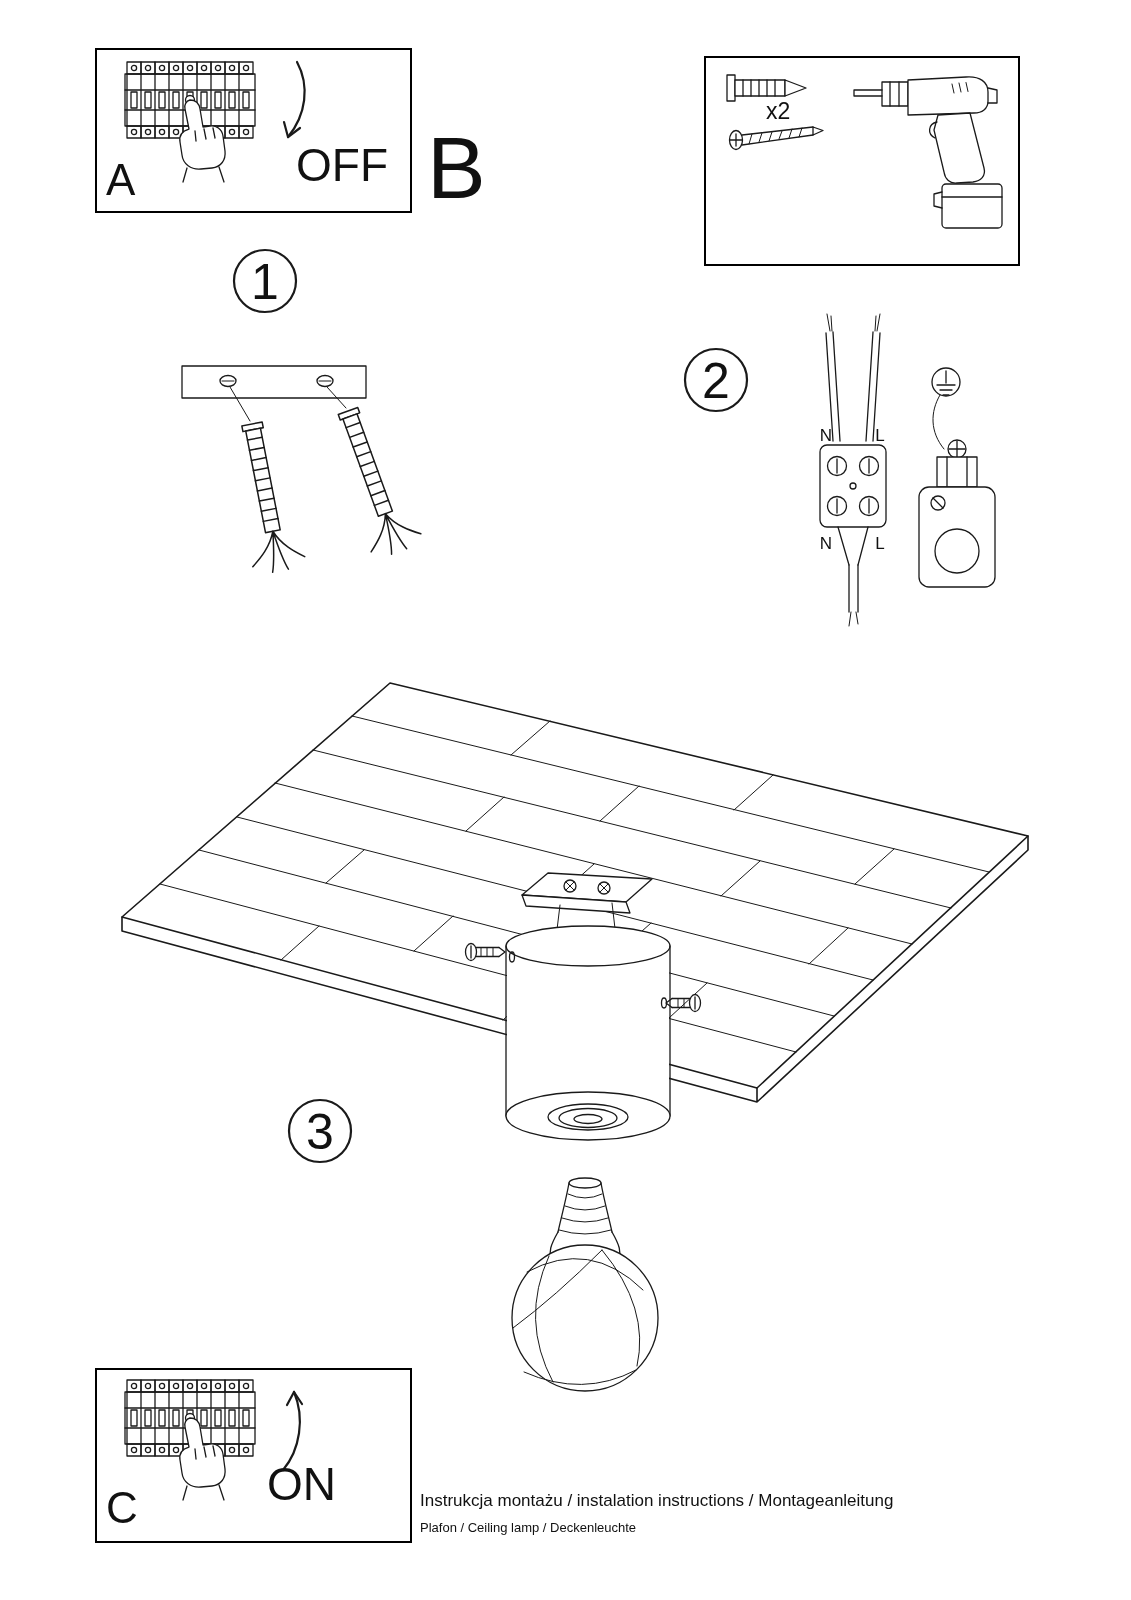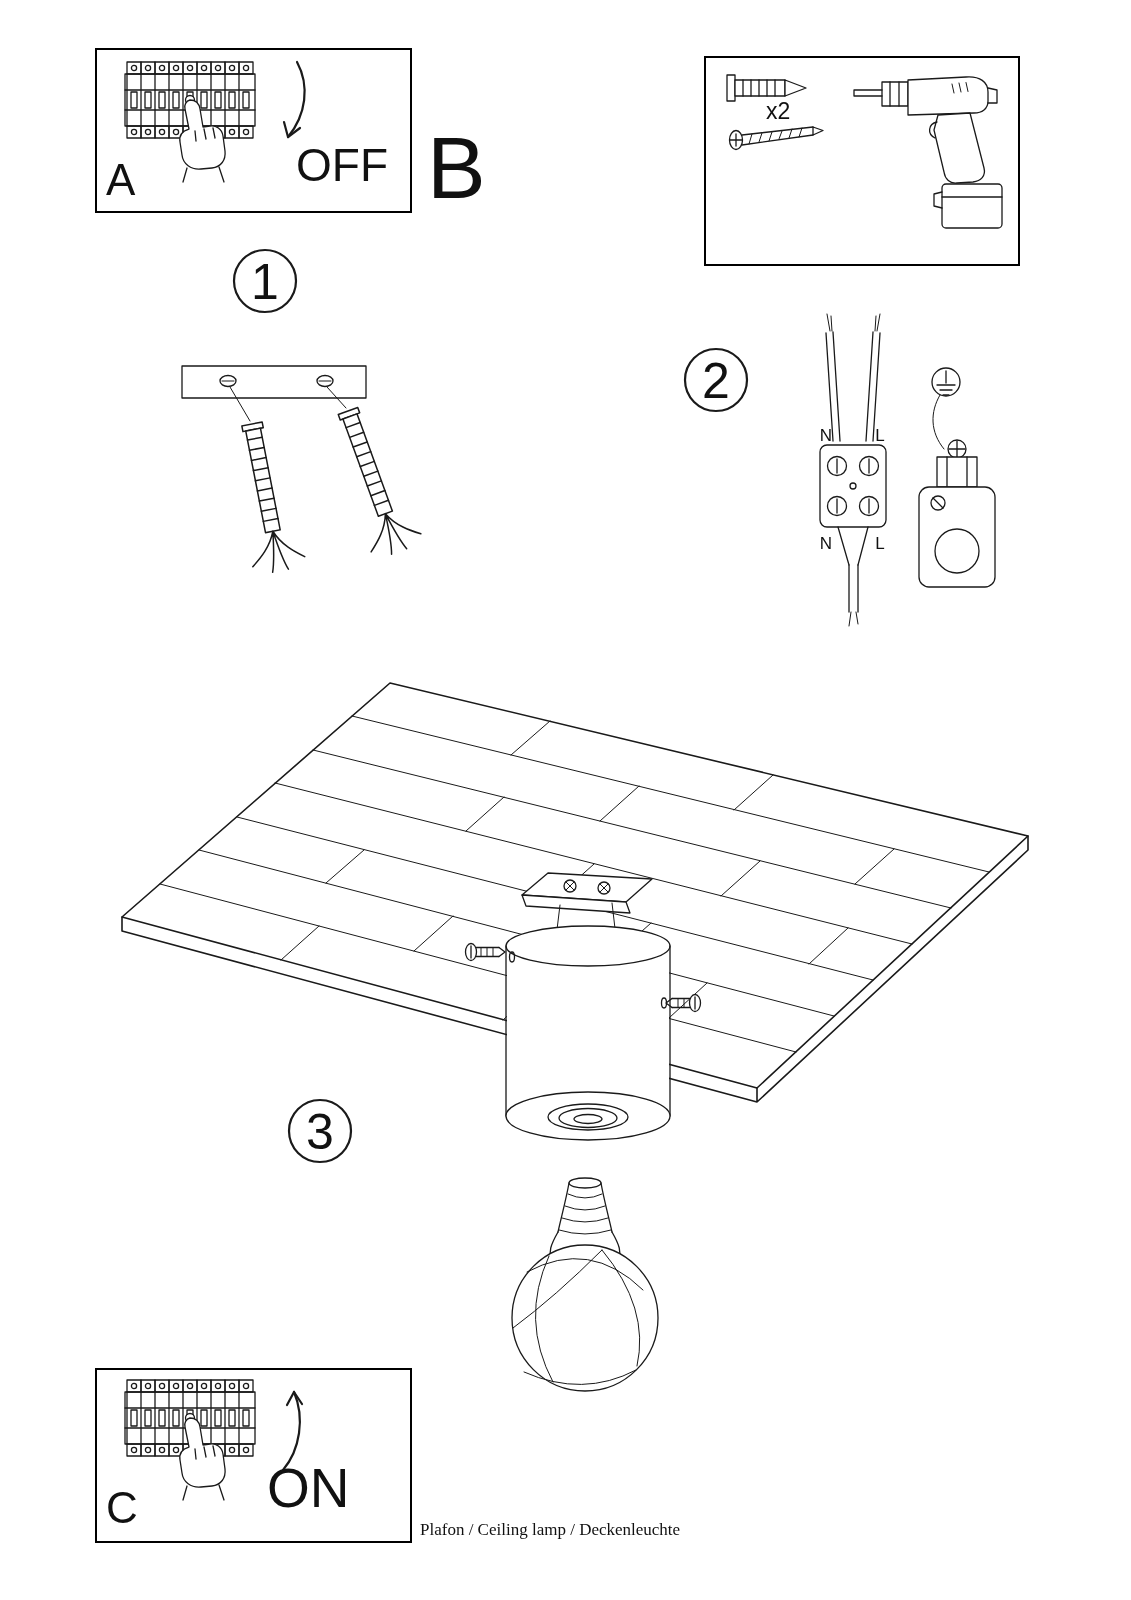--- a/index.html
+++ b/index.html
@@ -23,23 +23,23 @@
   .art .w2  { stroke-width:2.2; }
   .art .stepnum { font-size:50px; text-anchor:middle; }
   .art .wlabel  { font-size:17px; text-anchor:middle; }
 
   .t { position:absolute; line-height:1; white-space:nowrap; }
   .label-a   { left:106px; top:158px;  font-size:44px; }
   .label-off { left:264px; top:142px;  font-size:46px;margin-left:32px; }
   .label-b   { left:427px; top:124px;  font-size:88px; }
   .label-x2  { left:766px; top:100px;  font-size:23px; }
   .label-c   { left:106px; top:1486px; font-size:44px; }
-  .label-on  { left:267px; top:1461px; font-size:55px; }
+  .label-on  { left:267px; top:1461px; font-size:46px; }
   .footer-line1 { left:420px; top:1492px; font-size:17px; }
-  .footer-line2 { left:420px; top:1521px; font-size:17px;font-family:Liberation Serif, serif; }
+  .footer-line2 { left:420px; top:1521px; font-size:13px; }
 </style>
 </head>
 <body>
 
 <div class="page">
 
   <div class="box box-a"></div>
   <div class="box box-tools"></div>
   <div class="box box-c"></div>
 
@@ -245,15 +245,16 @@
       </g>
     </g>
   </svg>
 
   <span class="t label-a">A</span>
   <span class="t label-off">OFF</span>
   <span class="t label-b">B</span>
   <span class="t label-x2">x2</span>
   <span class="t label-c">C</span>
   <span class="t label-on">ON</span>
+  <div class="t footer-line1">Instrukcja montażu / instalation instructions / Montageanleitung</div>
   <div class="t footer-line2">Plafon / Ceiling lamp / Deckenleuchte</div>
 
 </div>
 
 </body></html>

